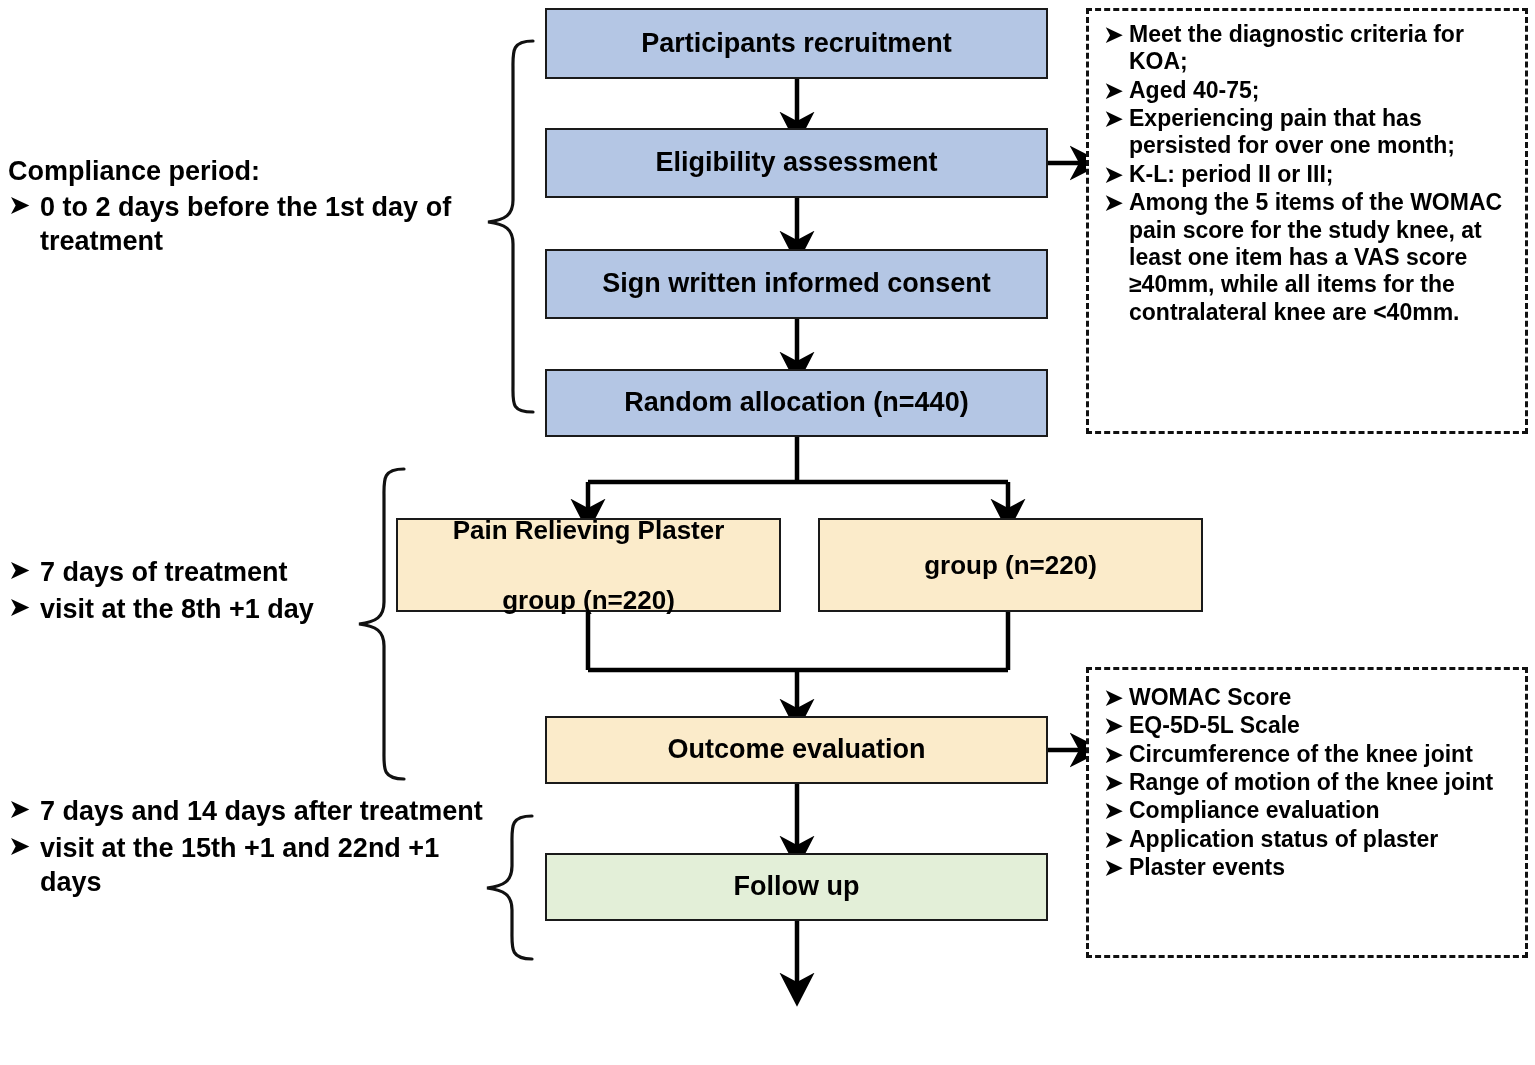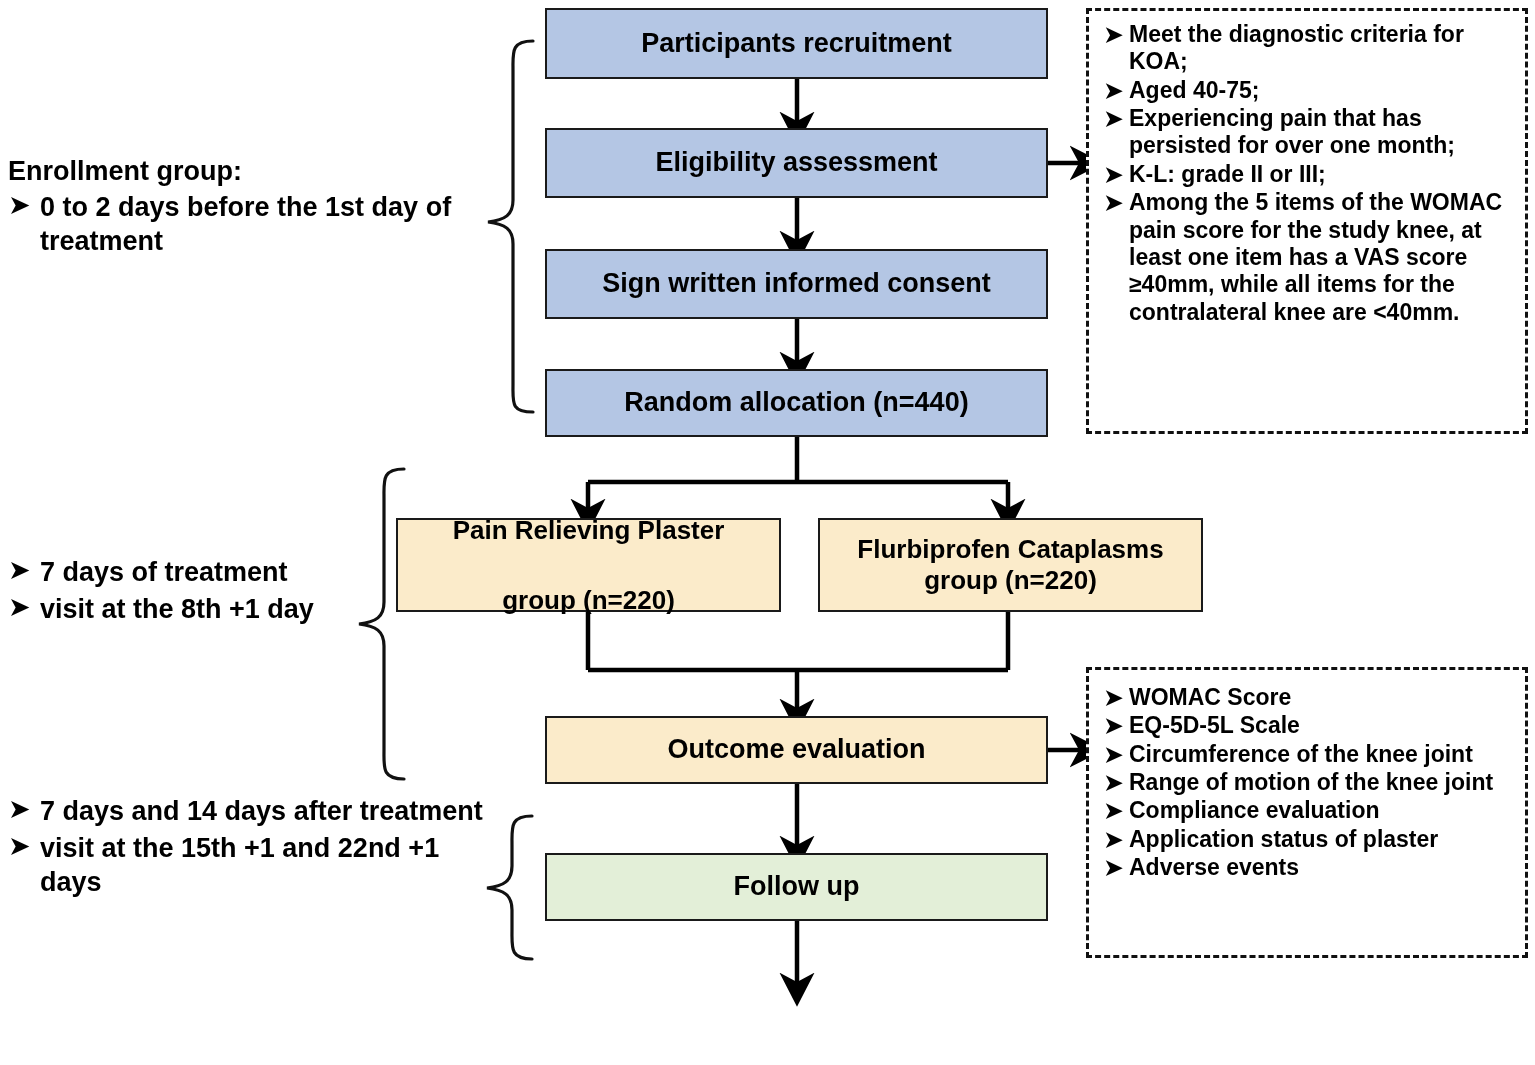--- a/index.html
+++ b/index.html
@@ -149,21 +149,20 @@
   <div class="box box-blue" style="left:545px; top:369px; width:503px; height:68px; font-size:27px;">
     <span>Random allocation (n=440)</span>
   </div>
 
   <div class="box box-cream" style="left:396px; top:518px; width:385px; height:94px; font-size:26px; flex-direction:column;gap:39px;">
     <span>Pain Relieving Plaster</span>
     <span>group (n=220)</span>
   </div>
 
   <div class="box box-cream" style="left:818px; top:518px; width:385px; height:94px; font-size:26px; flex-direction:column;">
-    <span>Flurbiprofen Cataplasms</span>
     <span>group (n=220)</span>
   </div>
 
   <div class="box box-cream" style="left:545px; top:716px; width:503px; height:68px; font-size:27px;">
     <span>Outcome evaluation</span>
   </div>
 
   <div class="box box-green" style="left:545px; top:853px; width:503px; height:68px; font-size:27px;">
     <span>Follow up</span>
   </div>
@@ -178,21 +177,21 @@
       <div class="crit-item">
         <span class="arrowglyph">➤</span>
         <span class="crit-text">Aged 40-75;</span>
       </div>
       <div class="crit-item">
         <span class="arrowglyph">➤</span>
         <span class="crit-text">Experiencing pain that has persisted for over one month;</span>
       </div>
       <div class="crit-item">
         <span class="arrowglyph">➤</span>
-        <span class="crit-text">K-L: grade II or III;</span>
+        <span class="crit-text">K-L: period II or III;</span>
       </div>
       <div class="crit-item">
         <span class="arrowglyph">➤</span>
         <span class="crit-text">Among the 5 items of the WOMAC pain score for the study knee, at least one item has a VAS score ≥40mm, while all items for the contralateral knee are &lt;40mm.</span>
       </div>
     </div>
   </div>
 
   <div class="dashed-box" style="left:1086px; top:667px; width:442px; height:291px;">
     <div class="crit-list" style="font-size:23px; top:14px;">
@@ -215,27 +214,27 @@
       <div class="crit-item">
         <span class="arrowglyph">➤</span>
         <span class="crit-text">Compliance evaluation</span>
       </div>
       <div class="crit-item">
         <span class="arrowglyph">➤</span>
         <span class="crit-text">Application status of plaster</span>
       </div>
       <div class="crit-item">
         <span class="arrowglyph">➤</span>
-        <span class="crit-text">Adverse events</span>
+        <span class="crit-text">Plaster events</span>
       </div>
     </div>
   </div>
 
   <div class="side-label" style="left:8px; top:155px; width:470px; font-size:27px;">
-    <div class="side-title">Enrollment group:</div>
+    <div class="side-title">Compliance period:</div>
     <div class="side-item">
       <span class="arrowglyph">➤</span>
       <span class="side-text">0 to 2 days before the 1st day of treatment</span>
     </div>
   </div>
 
   <div class="side-label" style="left:8px; top:556px; width:345px; font-size:27px;">
     <div class="side-item">
       <span class="arrowglyph">➤</span>
       <span class="side-text">7 days of treatment</span>

